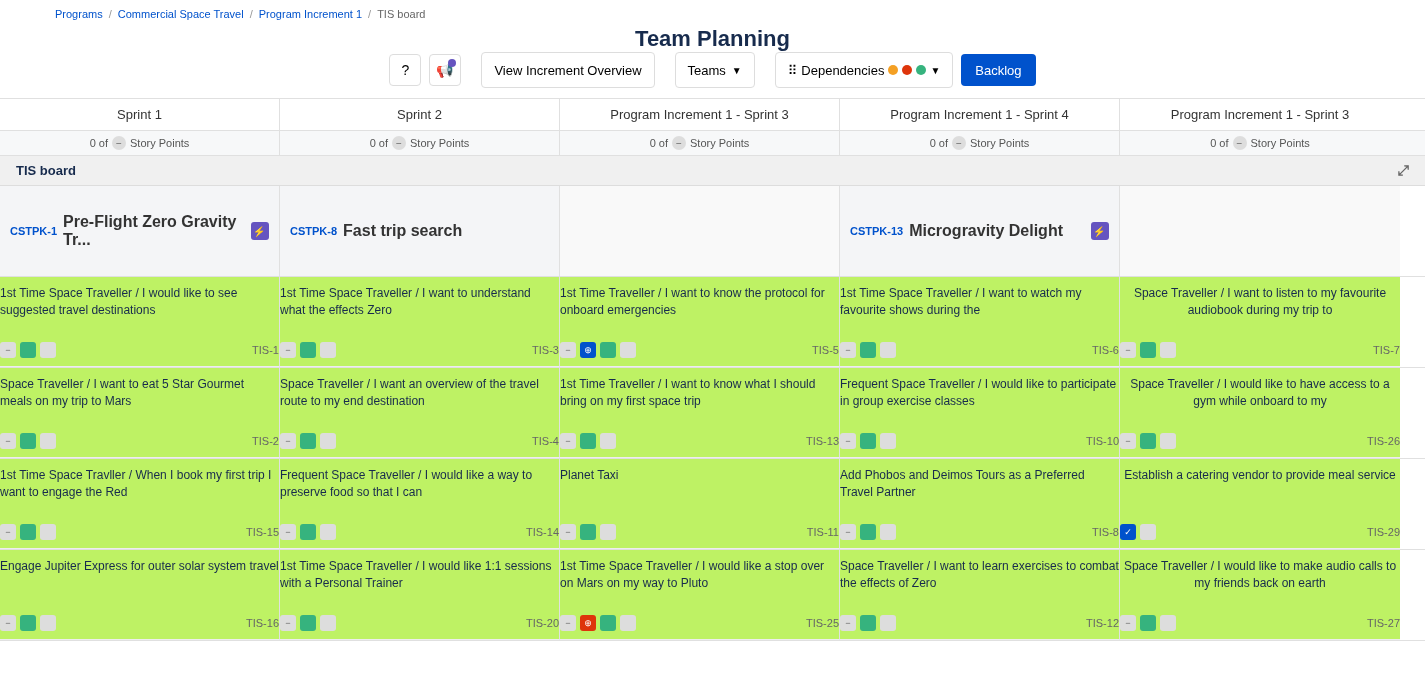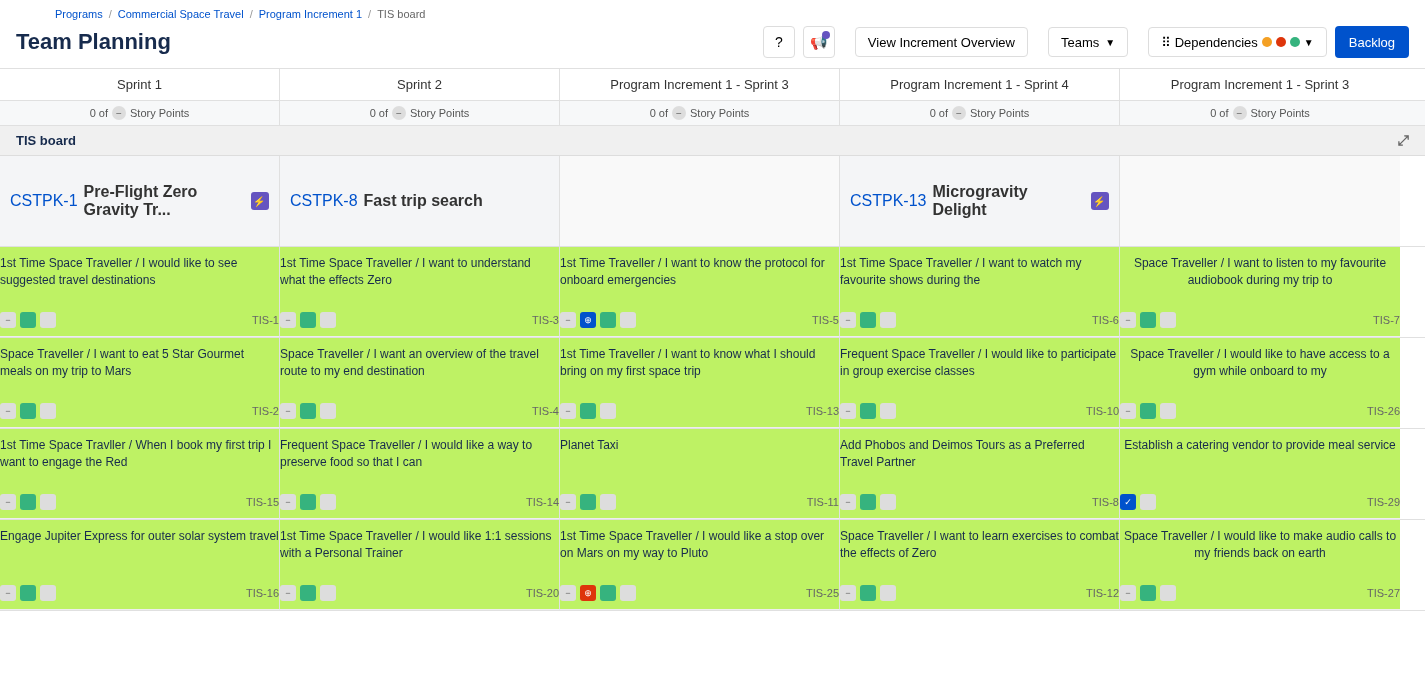--- a/index.html
+++ b/index.html
@@ -3,27 +3,27 @@
   <meta charset="utf-8">
   <style>
     * { box-sizing: border-box; margin: 0; padding: 0; }
     body { font-family: -apple-system, BlinkMacSystemFont, 'Segoe UI', sans-serif; font-size: 12px; background: #fff; color: #333; overflow: hidden; }
     
     .top-bar { padding: 8px 16px 0 16px; border-bottom: 1px solid #e0e0e0; }
     .breadcrumb { display: flex; align-items: center; gap: 6px; font-size: 11px; color: #666; margin-bottom: 6px; padding-left: 39px; }
     .breadcrumb-sep { color: #999; }
     .breadcrumb a { color: #0052cc; text-decoration: none; }
     
-    .header-row { display: flex; align-items: center; justify-content: space-between; padding-bottom: 10px; }
+    .header-row { display: flex; align-items: center; justify-content: space-between; padding-bottom: 10px; flex-direction: column; }
     .page-title { font-size: 22px; font-weight: 600; color: #172b4d; }
     
     .header-actions { display: flex; align-items: center; gap: 8px; }
     .icon-btn { width: 32px; height: 32px; border: 1px solid #ddd; border-radius: 4px; background: #fff; cursor: pointer; display: flex; align-items: center; justify-content: center; font-size: 14px; position: relative; }
     .icon-btn .dot { width: 8px; height: 8px; background: #6554c0; border-radius: 50%; position: absolute; top: 4px; right: 4px; }
-    .action-btn { height: 30px; padding: 0 12px; border: 1px solid #ddd; border-radius: 4px; background: #fff; cursor: pointer; display: flex; align-items: center; gap: 6px; font-size: 13px; white-space: nowrap; margin-left: 12px; }
+    .action-btn { height: 36px; padding: 0 12px; border: 1px solid #ddd; border-radius: 4px; background: #fff; cursor: pointer; display: flex; align-items: center; gap: 6px; font-size: 13px; white-space: nowrap; margin-left: 12px; }
     .teams-btn { border: 1px solid #ddd; }
     .backlog-btn { background: #0052cc; color: #fff; border: none; border-radius: 4px; height: 32px; padding: 0 14px; font-size: 13px; font-weight: 500; cursor: pointer; }
     .deps-btn { display: flex; align-items: center; gap: 4px; }
     .dep-dot { width: 10px; height: 10px; border-radius: 50%; }
     
     .sprint-headers { display: grid; grid-template-columns: 280px 280px 280px 280px 280px; border-bottom: 1px solid #e0e0e0; }
     .sprint-header { padding: 8px 12px; text-align: center; font-size: 13px; font-weight: 500; border-right: 1px solid #e0e0e0; }
     .sprint-header:last-child { border-right: none; }
     
     .points-row { display: grid; grid-template-columns: 280px 280px 280px 280px 280px; border-bottom: 1px solid #e0e0e0; background: #f7f8f9; }
@@ -31,21 +31,21 @@
     .points-cell:last-child { border-right: none; }
     .minus-badge { width: 14px; height: 14px; background: #ddd; border-radius: 50%; display: flex; align-items: center; justify-content: center; font-size: 10px; color: #666; cursor: pointer; }
     
     .board-section { background: #f0f0f0; }
     .section-header { padding: 6px 16px; font-size: 13px; font-weight: 600; color: #172b4d; display: flex; align-items: center; justify-content: space-between; border-bottom: 1px solid #ddd; }
     .collapse-icon { cursor: pointer; font-size: 14px; color: #666; }
     
     .epics-row { display: grid; grid-template-columns: 280px 280px 280px 280px 280px; border-bottom: 1px solid #e0e0e0; background: #fff; }
     .epic-cell { padding: 6px 10px; border-right: 1px solid #e0e0e0; display: flex; align-items: center; gap: 6px; min-height: 38px; }
     .epic-cell:last-child { border-right: none; }
-    .epic-tag { font-size: 16px; color: #0052cc; font-weight: 400; }
+    .epic-tag { font-size: 11px; color: #0052cc; font-weight: 700; }
     .epic-title { font-size: 16px; color: #333; flex: 1; font-weight: bold; }
     .purple-icon { width: 18px; height: 18px; background: #6554c0; border-radius: 3px; display: flex; align-items: center; justify-content: center; color: white; font-size: 10px; flex-shrink: 0; }
     
     .stories-grid { display: grid; grid-template-columns: 280px 280px 280px 280px 280px; border-bottom: 1px solid #e0e0e0; }
     
     .story-card { padding: 8px 0; border-right: 1px solid #e0e0e0; border-bottom: 1px solid #eee; background: #bef264; min-height: 90px; display: flex; flex-direction: column; justify-content: space-between; }
     .story-card:last-child { border-right: none; text-align: center; }
     .story-text { font-size: 12px; color: #172b4d; line-height: 1.4; flex: 1; margin-bottom: 6px; }
     .story-footer { display: flex; align-items: center; justify-content: space-between; }
     .story-icons { display: flex; align-items: center; gap: 4px; }

